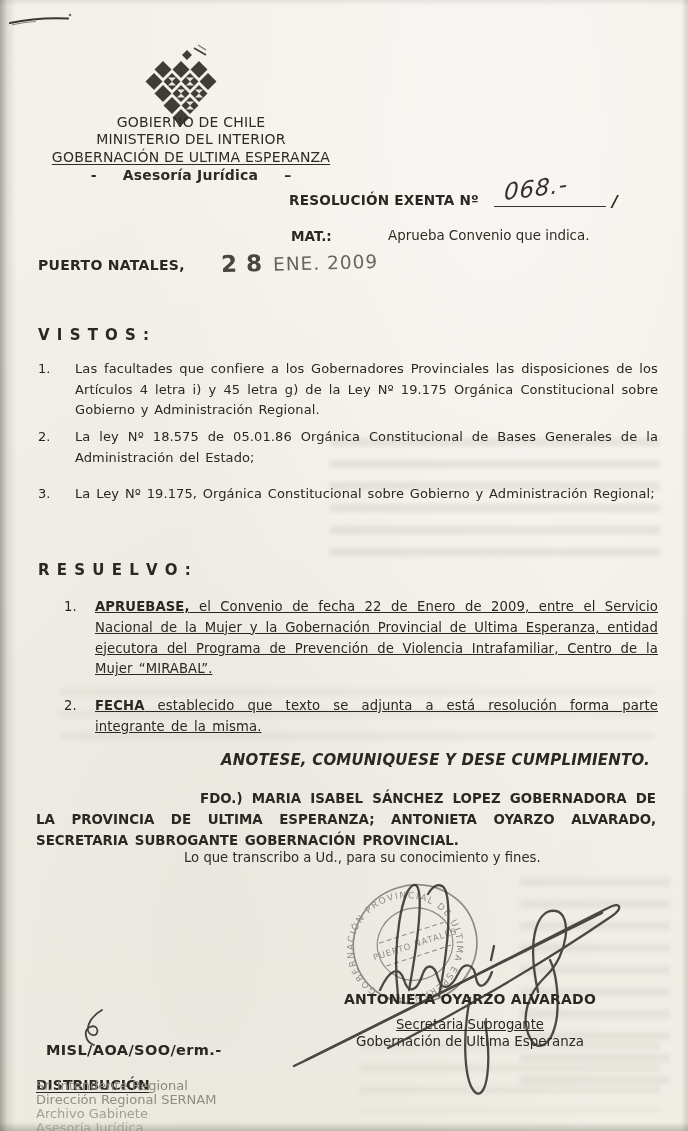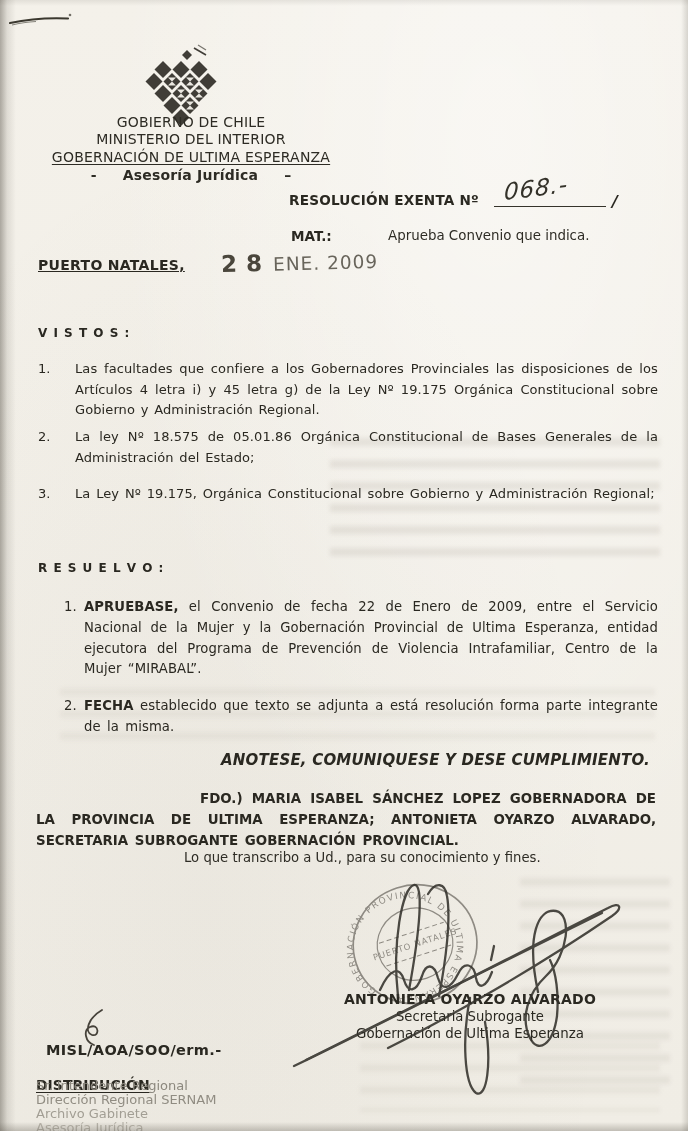--- a/index.html
+++ b/index.html
@@ -46,53 +46,53 @@
   .res-label { font-weight:bold; font-size:13.6px; letter-spacing:.2px; }
   .res-underline { display:inline-block; position:relative; width:112px; height:15px;
     margin-left:15px; border-bottom:1.6px solid #35332b; }
   .res-number { position:absolute; left:10px; top:-17px; font-size:23px; font-style:italic;
     color:#34322a; transform:rotate(-7deg) skewX(-10deg); letter-spacing:1px; white-space:nowrap; }
   .res-slash { font-weight:bold; font-style:italic; font-size:16px; margin-left:6px; }
   .mat-label { left:291px; top:228px; font-weight:bold; font-size:13.6px; }
   .mat-value { left:388px; top:228px; font-size:13.4px; color:#2e2c25; }
 
   
-  .city { left:38px; top:257px; font-weight:bold; font-size:14px; letter-spacing:.3px;text-decoration:underline; }
+  .city { left:38px; top:257px; font-weight:bold; font-size:14px; letter-spacing:.3px; }
   .date-stamp { left:221px; top:249px; transform:rotate(-1.5deg); color:#4a463c; white-space:nowrap; }
   .date-day { font-size:23px; font-weight:bold; letter-spacing:9px; }
   .date-rest { font-size:18.5px; letter-spacing:1px; opacity:.82; margin-left:2px; }
 
   .intro { left:38px; top:292px; font-weight:bold; font-size:13.4px; letter-spacing:.2px; }
-  .section-head { font-weight:bold; font-size:12px; letter-spacing:1px; }
+  .section-head { font-weight:bold; font-size:15px; letter-spacing:1px; }
   .vistos-head { left:38px; top:326px; }
   .resuelvo-head { left:38px; top:561px; }
 
   .v-item { left:38px; width:620px; font-size:13px; line-height:20.6px; }
   .v-item .num { position:absolute; left:0; top:0; }
   .v-item .txt { margin-left:37px; text-align:justify; word-spacing:1.5px; letter-spacing:.1px; }
   .v1 { top:359px; } .v2 { top:427px; } .v3 { top:484px; }
 
   .r-item { left:64px; width:594px; font-size:13.2px; line-height:20.8px; }
   .r-item .num { position:absolute; left:0; top:0; }
-  .r-item .txt { margin-left:20px; text-align:justify; word-spacing:2px; letter-spacing:.1px; }
+  .r-item .txt { margin-left:31px; text-align:justify; word-spacing:2px; letter-spacing:.1px;text-decoration:underline; }
   .r1 { top:597px; } .r2 { top:696px; }
   .lead { font-weight:bold; }
 
   .closing { left:90px; top:751px; width:560px; text-align:right;
     font-weight:bold; font-size:15px; letter-spacing:.2px;font-style:italic; }
   .fdo { left:36px; top:781px; width:620px; font-weight:bold; font-size:13.4px;
     line-height:20.8px; text-align:justify; text-indent:164px; word-spacing:2px;margin-top:8px; }
   .transcribe { left:184px; top:850px; font-size:13.2px; color:#2e2c25; }
 
   .stamp { left:336px; top:872px; opacity:.62; transform:rotate(-18deg); }
   .signature { left:266px; top:866px; pointer-events:none; }
 
   .signatory { left:330px; top:991px; width:280px; text-align:center; }
   .sig-name { font-weight:bold; font-size:14px; letter-spacing:.2px; }
-  .sig-title { font-size:13.2px; margin-top:2px; }
+  .sig-title { font-size:13.2px; margin-top:10px;text-decoration:underline; }
   .sig-org { font-size:13.4px; margin-top:2px; }
 
   .init-squiggle { left:76px; top:1006px; }
   .initials { left:46px; top:1042px; font-weight:bold; font-size:14.5px; letter-spacing:.4px; }
   .dist-label { left:36px; top:1060px; font-weight:bold; font-size:14px;
     text-decoration:underline; text-underline-offset:2px;margin-top:17px; }
   .dist-item { left:36px; font-size:13px; }
   .d0 { top:1078px; color:#8c887e; }
   .d1 { top:1092px; color:#908c82; }
   .d2 { top:1106px; color:#a29e94; }

